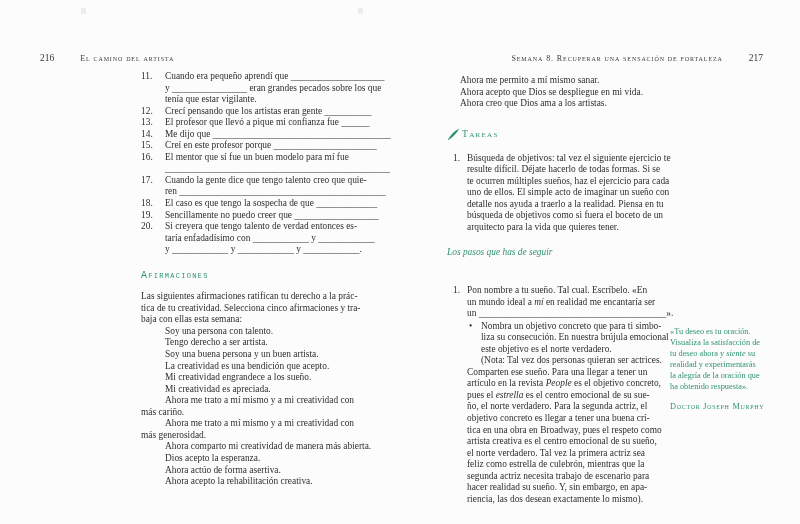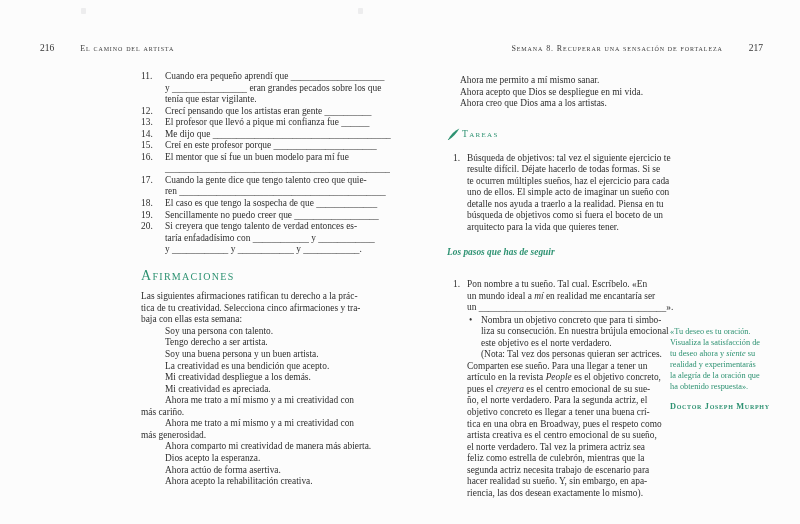--- a/index.html
+++ b/index.html
@@ -7,63 +7,63 @@
   * { margin:0; padding:0; box-sizing:border-box; }
   html,body { width:800px; height:524px; }
   body {
     position:relative; overflow:hidden;
     background:#fcfcfc; color:var(--ink);
     font-family:"Liberation Serif", serif;
   }
   .smudge { position:absolute; width:5px; height:6px; background:#ededee; border-radius:1px; }
 
   
-  .hdr { position:absolute; top:43px; font-size:8px; color:var(--hdr); white-space:nowrap; }
+  .hdr { position:absolute; top:53px; font-size:8px; color:var(--hdr); white-space:nowrap; }
   .hdr .rh { font-variant:small-caps; letter-spacing:0.9px;margin-left:12px; }
   .hdr .folio { font-size:9.5px; letter-spacing:0; color:#333; }
   #hdr-left { left:40px; }
   #hdr-left .rh { margin-left:26px; }
   #hdr-right { right:37px; }
   #hdr-right .rh { margin-right:26px; }
 
   
   .col { position:absolute; font-size:9.4px; line-height:11.55px; text-align:left; }
   #col-left  { left:141px; top:71px; width:258px; }
   #col-right { left:447px; top:75px; width:256px; }
 
   .xitem { display:flex; }
   .xnum  { flex:0 0 24px; }
   .xtext { flex:1; white-space:pre-line; }
 
-  .sec-head { color:var(--green); font-variant:small-caps; letter-spacing:1.3px; font-size:14px;
-              margin-top:14px; margin-bottom:10px; }
+  .sec-head { color:var(--green); font-variant:small-caps; letter-spacing:1.3px; font-size:10px;
+              margin-top:14px; margin-bottom:10px;font-family:Liberation Mono, monospace; }
   .para   { white-space:pre-line; }
   .affirm { white-space:pre-line; text-indent:24px; }
 
   .carry { text-indent:13px; white-space:pre-line; }
 
   .tareas-head { display:flex; align-items:center; gap:2px; margin-top:18px; margin-bottom:12px; }
   .tareas-head .label { color:var(--green); font-variant:small-caps; letter-spacing:1.3px; font-size:9.6px; }
   .quill-icon svg { display:block; }
 
   .titem { display:flex; padding-left:6px; }
   .tnum  { flex:0 0 14px; }
   .ttext { flex:1; white-space:pre-line; }
 
-  .steps-head { color:var(--green); font-style:italic; margin-top:14px; margin-bottom:20px;font-weight:bold; }
+  .steps-head { color:var(--green); font-style:italic; margin-top:14px; margin-bottom:26px; }
 
   .bullet-row { display:flex; margin-top:1px; }
   .bmark { flex:0 0 14px; padding-left:2px; }
   .btext { flex:1; white-space:pre-line; }
   .nota  { text-indent:14px; white-space:pre-line; }
 
   .margin-note { position:absolute; left:670px; top:326px; width:128px; text-align:left;
                  color:var(--green); font-size:8.3px; line-height:11px; }
   .margin-note .quote  { white-space:pre-line; }
-  .margin-note .attrib { margin-top:9px; font-variant:small-caps; letter-spacing:0.7px;font-weight:bold; }
+  .margin-note .attrib { margin-top:9px; font-variant:small-caps; letter-spacing:0.7px; }
   i { font-style:italic; }
 </style>
 </head>
 <body>
 
 <div class="smudge" style="left:81px; top:8px;"></div>
 <div class="smudge" style="left:358px; top:8px;"></div>
 
 <div class="hdr" id="hdr-left">
   <span class="folio">216</span><span class="rh">El camino del artista</span>
@@ -124,21 +124,21 @@
   <div class="sec-head">Afirmaciones</div>
 
   <div class="para">Las siguientes afirmaciones ratifican tu derecho a la prác-
 tica de tu creatividad. Selecciona cinco afirmaciones y tra-
 baja con ellas esta semana:</div>
 
   <div class="affirm">Soy una persona con talento.</div>
   <div class="affirm">Tengo derecho a ser artista.</div>
   <div class="affirm">Soy una buena persona y un buen artista.</div>
   <div class="affirm">La creatividad es una bendición que acepto.</div>
-  <div class="affirm">Mi creatividad despliegue a los demás.</div>
+  <div class="affirm">Mi creatividad engrandece a los sueño.</div>
   <div class="affirm">Mi creatividad es apreciada.</div>
   <div class="affirm">Ahora me trato a mí mismo y a mi creatividad con
 más cariño.</div>
   <div class="affirm">Ahora me trato a mí mismo y a mi creatividad con
 más generosidad.</div>
   <div class="affirm">Ahora comparto mi creatividad de manera más abierta.</div>
   <div class="affirm">Dios acepto la esperanza.</div>
   <div class="affirm">Ahora actúo de forma asertiva.</div>
   <div class="affirm">Ahora acepto la rehabilitación creativa.</div>
 </div>
@@ -180,21 +180,21 @@
 un ________________________________________».</div>
       <div class="bullet-row">
         <span class="bmark">•</span>
         <div class="btext">Nombra un objetivo concreto que para ti simbo-
 liza su consecución. En nuestra brújula emocional
 este objetivo es el norte verdadero.</div>
       </div>
       <div class="nota">(Nota: Tal vez dos personas quieran ser actrices.
 Comparten ese sueño. Para una llegar a tener un
 artículo en la revista <i>People</i> es el objetivo concreto,
-pues el <i>creyera</i> es el centro emocional de su sue-
+pues el <i>estrella</i> es el centro emocional de su sue-
 ño, el norte verdadero. Para la segunda actriz, el
 objetivo concreto es llegar a tener una buena crí-
 tica en una obra en Broadway, pues el respeto como
 artista creativa es el centro emocional de su sueño,
 el norte verdadero. Tal vez la primera actriz sea
 feliz como estrella de culebrón, mientras que la
 segunda actriz necesita trabajo de escenario para
 hacer realidad su sueño. Y, sin embargo, en apa-
 riencia, las dos desean exactamente lo mismo).</div>
     </div>

